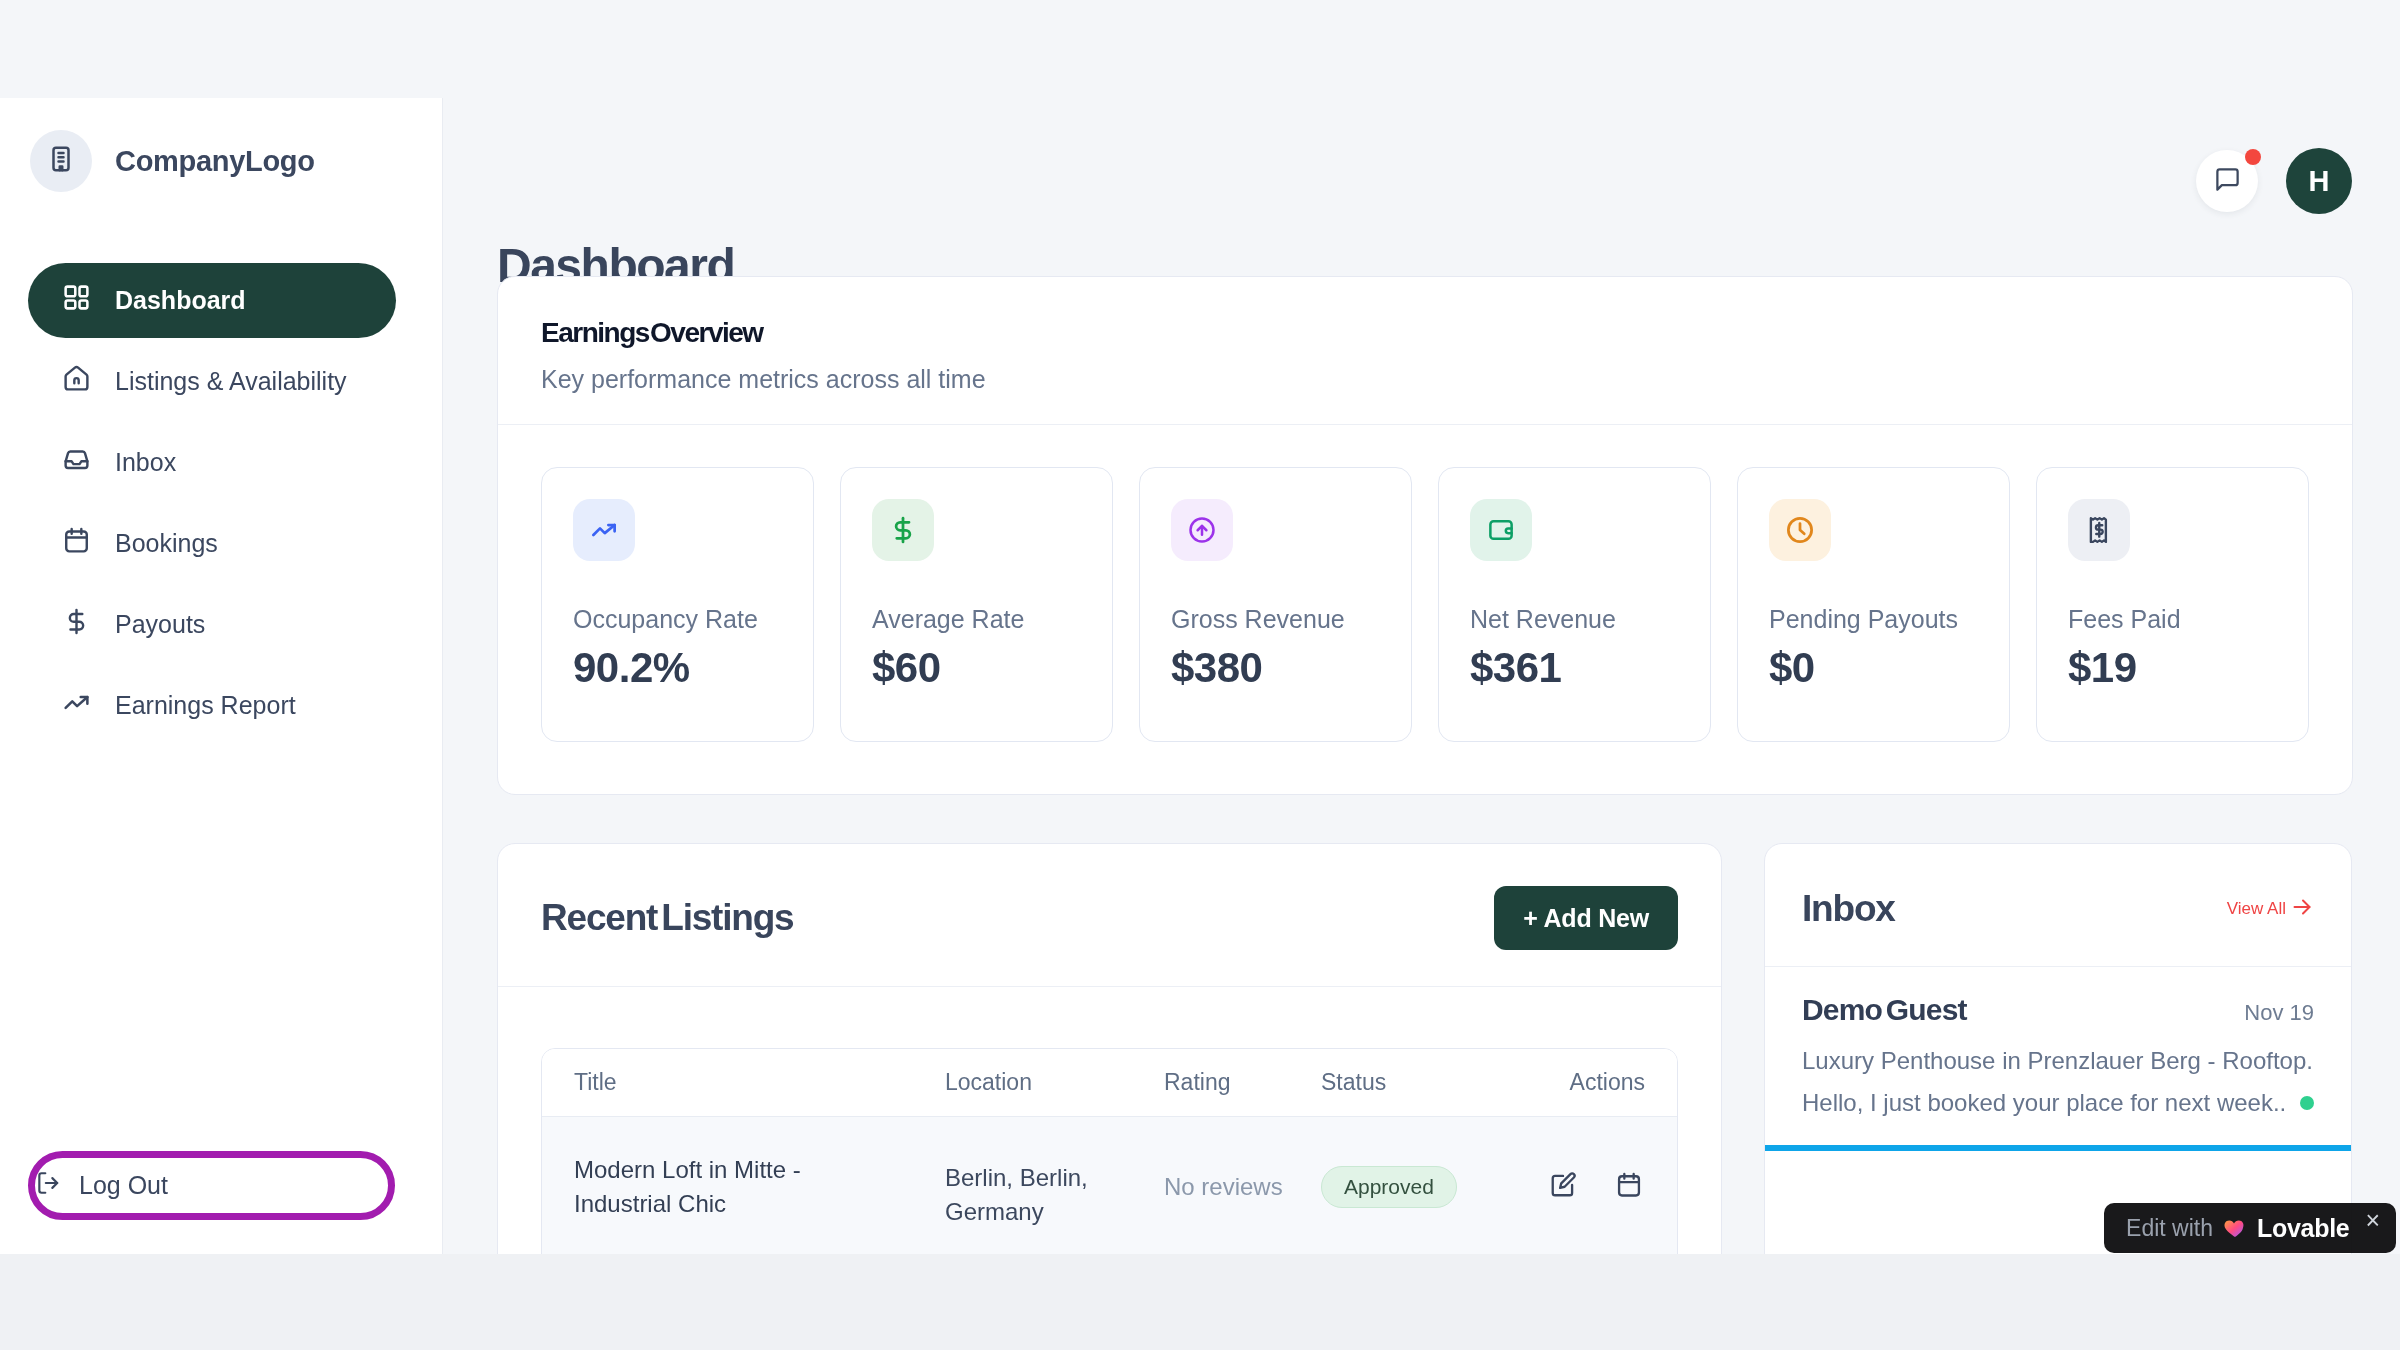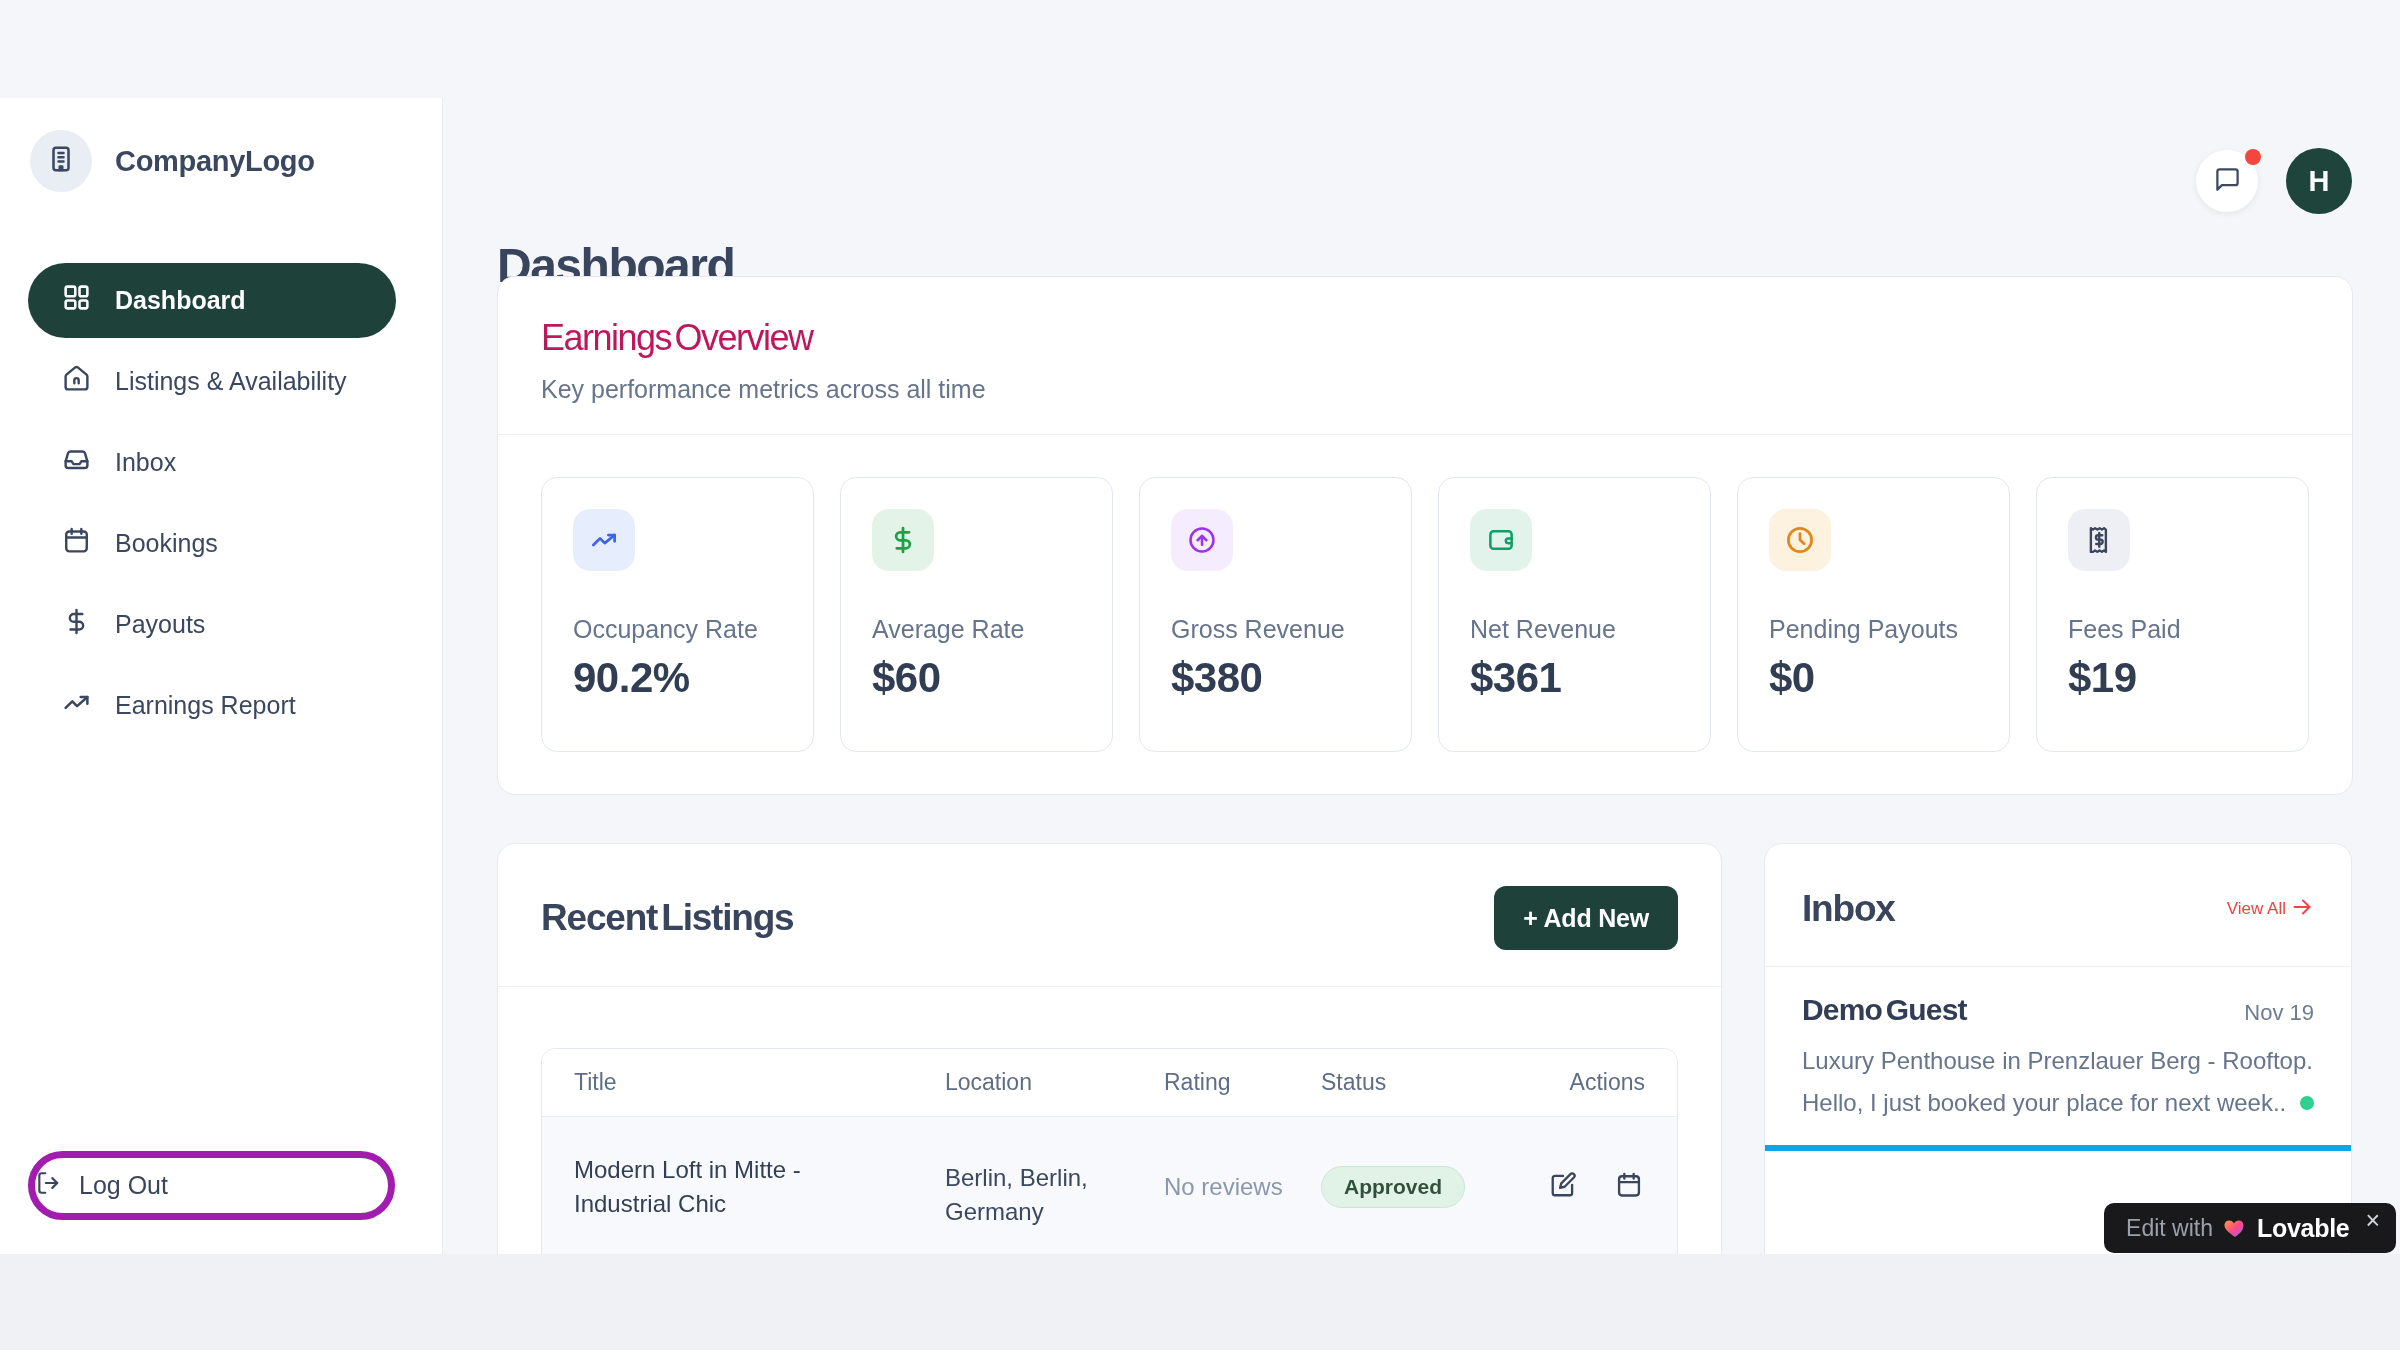--- a/index.html
+++ b/index.html
@@ -41,21 +41,21 @@
   .notif-dot { position:absolute; top:-1px; right:-3px; width:16px; height:16px; border-radius:50%; }
   .avatar { width:66px; height:66px; border-radius:50%; color:#ffffff; font-size:29px; font-weight:600;
             display:flex; align-items:center; justify-content:center; cursor:pointer; }
 
   .card { position:absolute; background:#ffffff; border:1px solid #e6e9f2; border-radius:18px; }
   .card-divider { border-bottom:1px solid #eceff5; }
 
   
   .earnings-card { left:54px; top:178px; width:1856px; height:519px; }
   .earnings-head { padding:40px 43px 30px; }
-  .h2 { font-size:36px; font-weight:400; color:#be185d; letter-spacing:-1.5px; word-spacing:-5px; }
+  .h2 { font-size:28px; font-weight:700; color:#0f172a; letter-spacing:-1.5px; word-spacing:-5px; }
   .subtitle { margin-top:16px; font-size:25px; color:#66748c; }
   .metrics { display:flex; gap:26px; margin:42px 43px 0; }
   .metric-card { flex:1; height:275px; background:#ffffff; border:1px solid #e2e7f2; border-radius:16px;
                  padding:31px; }
   .tile { width:62px; height:62px; border-radius:17px; display:flex; align-items:center; justify-content:center; }
   .m-label { margin-top:44px; font-size:25px; color:#66748c; }
   .m-value { margin-top:10px; font-size:42px; font-weight:800; color:#313d52; letter-spacing:-0.5px; }
 
   
   .listings-card { left:54px; top:745px; width:1225px; height:640px; }
@@ -68,21 +68,21 @@
   .t-head, .t-row { display:grid; grid-template-columns:371px 219px 157px 216px 1fr; }
   .t-head { background:#ffffff; border-bottom:1px solid #e8ecf3; }
   .t-head > div { padding:20px 0 20px 32px; font-size:23px; color:#5f6e85; }
   .t-head .th-actions { text-align:right; padding-right:32px; }
   .t-row { background:#f7f9fc; border-bottom:1px solid #e8ecf3; }
   .t-row > div { padding:28px 0 28px 32px; font-size:24px; display:flex; align-items:center; }
   .cell-title { color:#333f54; line-height:1.4; max-width:300px; }
   .cell-loc { color:#3c485e; line-height:1.4; max-width:185px;margin-top:16px; }
   .cell-rating { color:#8b98ab; line-height:1.4; max-width:130px; }
   .status-pill { display:inline-block; padding:8px 22px; border-radius:999px; font-size:21px;
-                 font-weight:700; border:1px solid #c9e8d3; }
+                 font-weight:400; border:1px solid #c9e8d3; }
   .cell-actions { justify-content:flex-end; gap:38px; padding-right:34px !important; color:#3a465e; }
   .icon-btn { background:none; border:none; color:#3a465e; cursor:pointer; display:flex; padding:0; }
   .t-row-stub { height:30px; background:#fdfdfe; }
 
   
   .inbox-card { left:1321px; top:745px; width:588px; height:640px; }
   .inbox-head { display:flex; align-items:center; justify-content:space-between; padding:44px 37px 36px; }
   .view-all { display:flex; align-items:center; gap:4px; font-size:17px; color:#ef4444;
               background:none; border:none; font-family:inherit; cursor:pointer; }
   .inbox-msg { padding:26px 37px 28px; border-bottom:6px solid #0ea5e9; cursor:pointer; }

